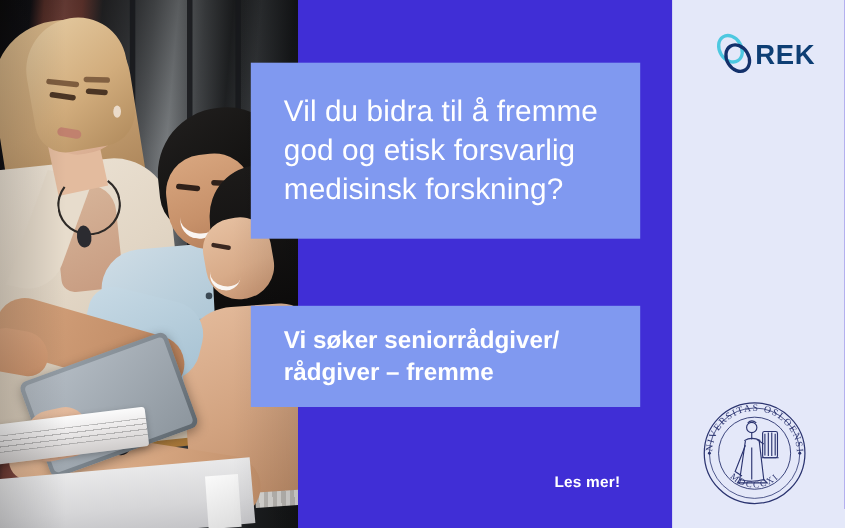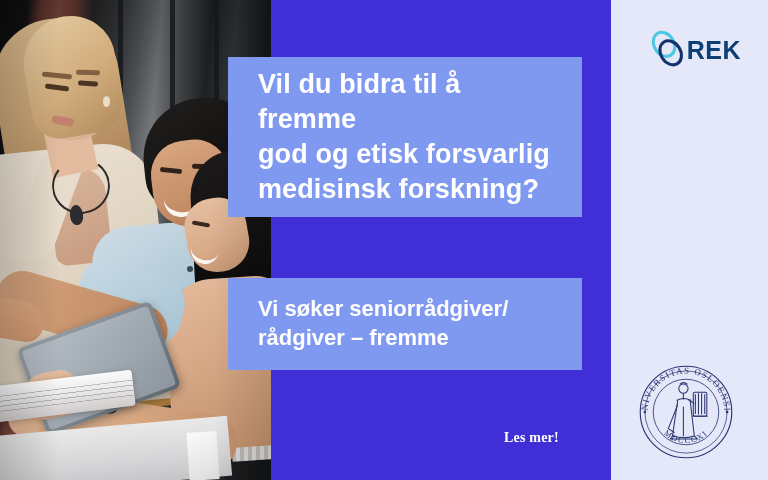--- a/index.html
+++ b/index.html
@@ -468,21 +468,21 @@
     width: 354px; height: 160px;
     background: #8099F0;
     display: flex;
     align-items: center;
   }
   .headline-text {
     margin: 0;
     padding: 0 22px 0 30px;
     color: #ffffff;
     font-size: 27px;
-    font-weight: 700;
+    font-weight: 400;
     line-height: 1.3;
     letter-spacing: .1px;
     white-space: pre-line;
   }
 
   .subhead-box {
     position: absolute;
     left: 228px; top: 278px;
     width: 354px; height: 92px;
     background: #8099F0;
@@ -500,21 +500,20 @@
   }
 
   .cta {
     position: absolute;
     left: 504px; top: 430px;
     color: #ffffff;
     font-size: 14px;
     font-weight: 700;
     letter-spacing: .2px;
     cursor: pointer;
-    font-family: Liberation Serif, serif;
   }
 
   
   .right-panel {
     position: absolute;
     left: 611px; top: 0;
     width: 157px; height: 480px;
     background: #E4E8F9;
   }
   .rek-logo {

